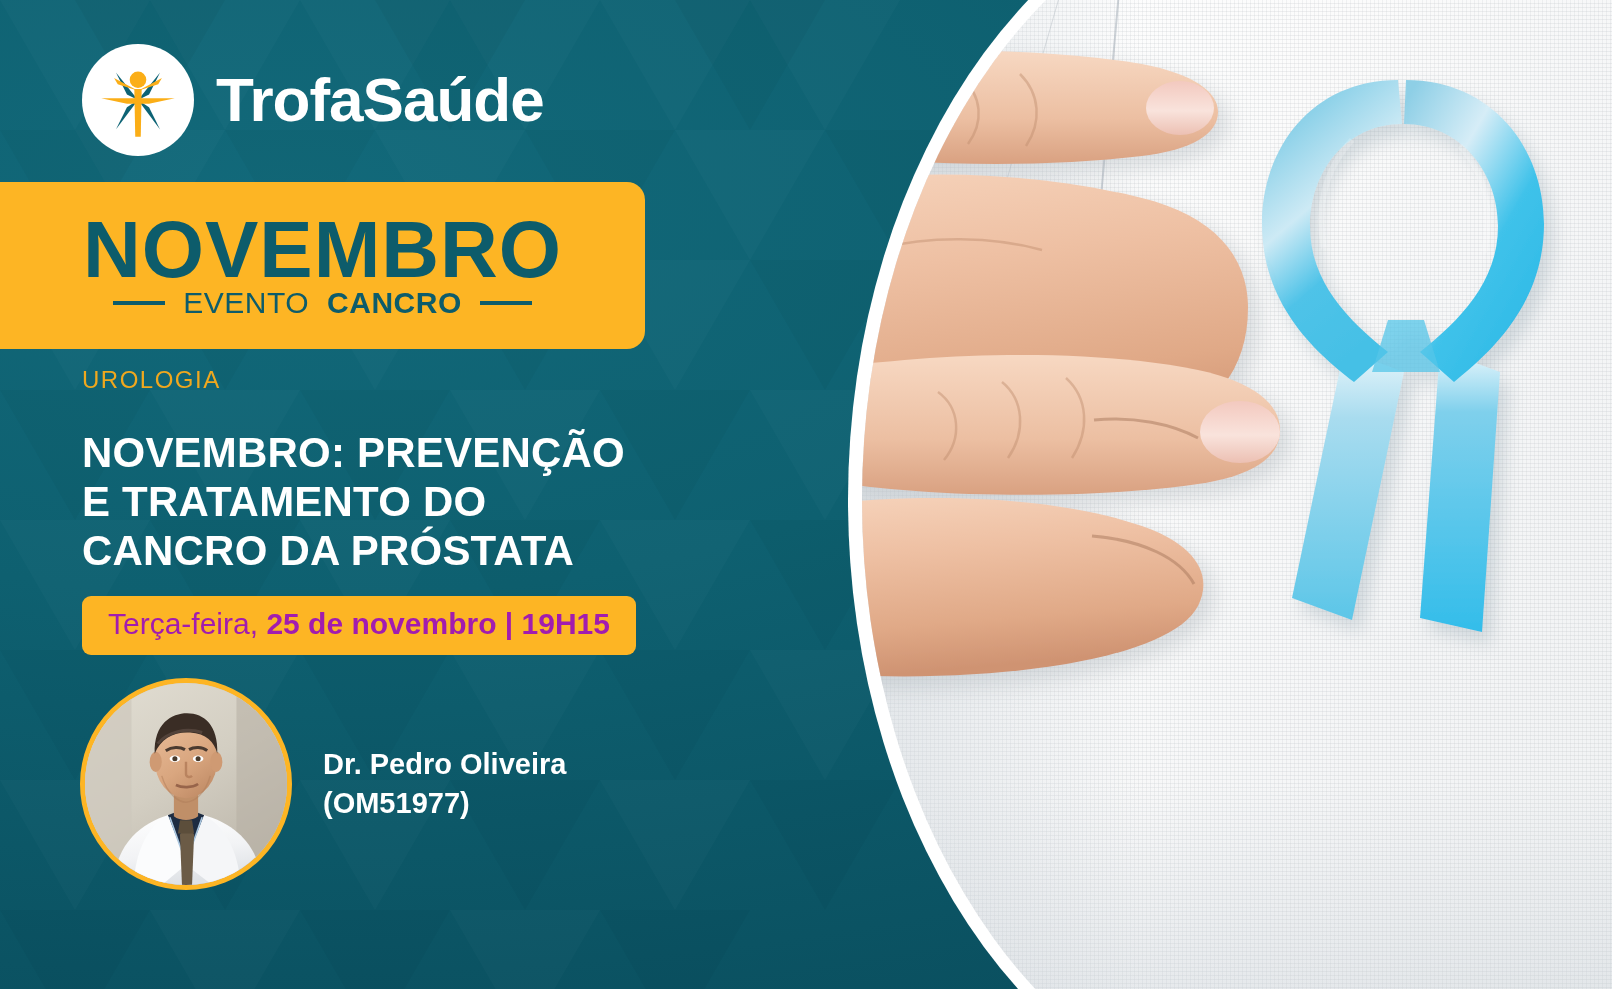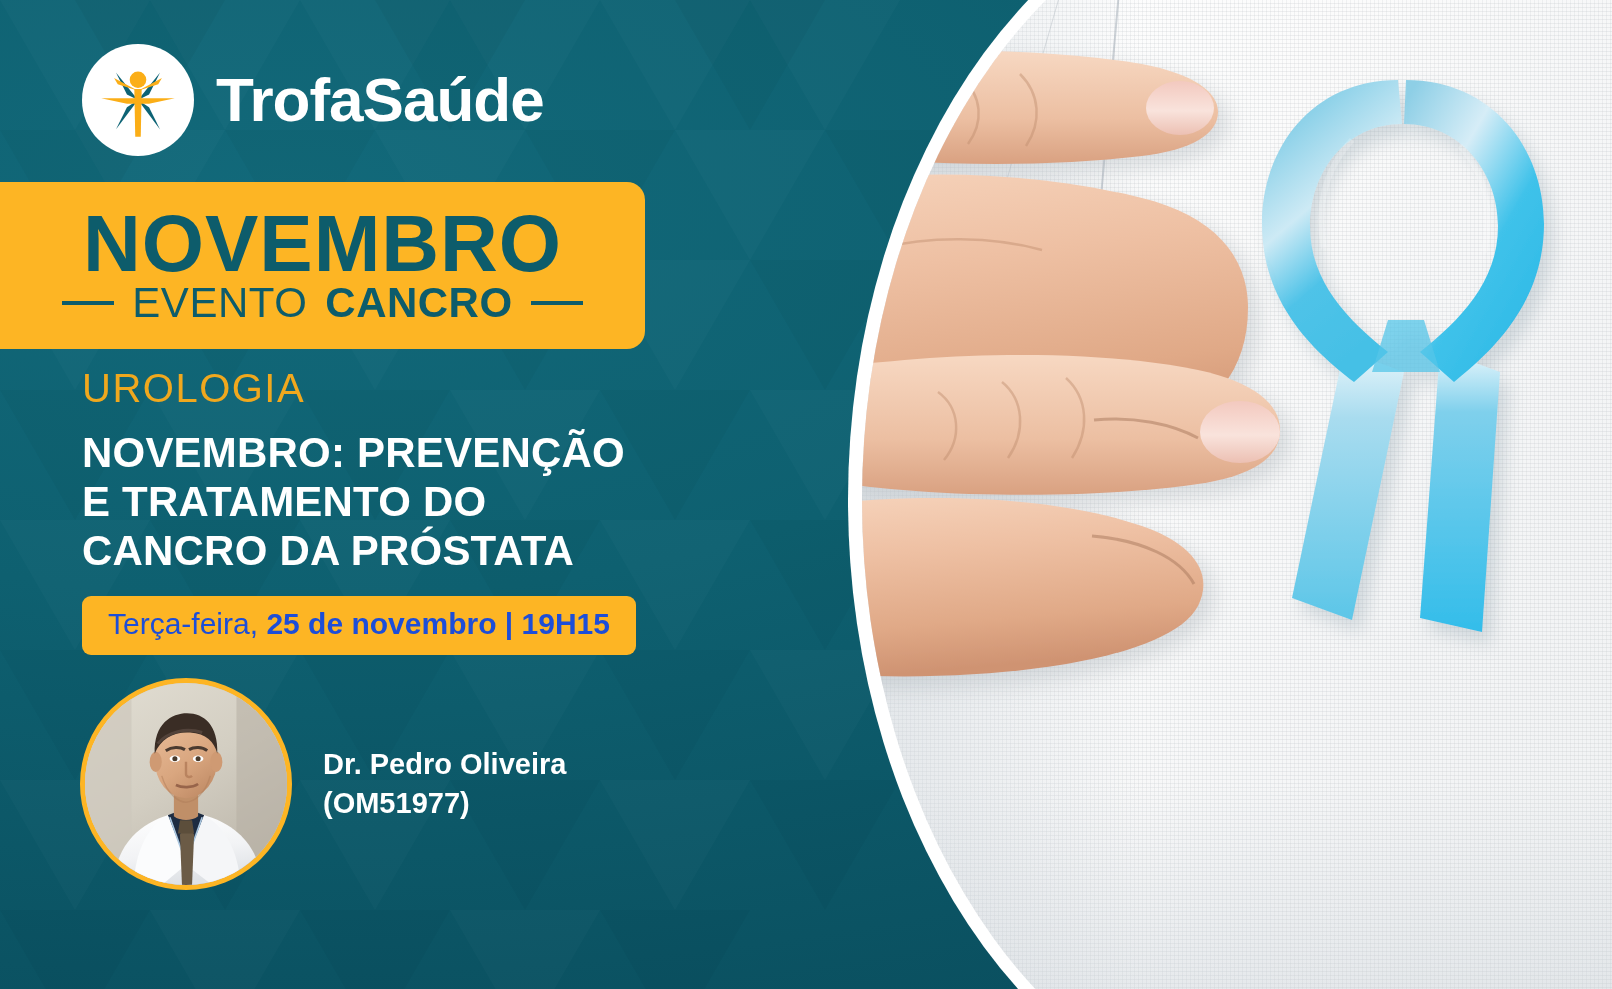--- a/index.html
+++ b/index.html
@@ -104,44 +104,44 @@
     border-radius:0 18px 18px 0;
     z-index:6;
     display:flex; flex-direction:column; align-items:center; justify-content:center;
   }
   .webinar-title{
     color:#0d5c6b; font-size:80px; font-weight:bold;
     letter-spacing:1px; line-height:.92; margin:0 0 2px 0;
   }
   .webinar-sub{
     display:flex; align-items:center; gap:18px;
-    color:#0d5c6b; font-size:42px; line-height:1;
+    color:#0d5c6b; font-size:30px; line-height:1;
   }
   .webinar-sub .dash{
     display:block; width:52px; height:4px; background:#0d5c6b;
   }
   .webinar-sub .evento{font-weight:400; letter-spacing:.5px;}
   .webinar-sub .online{font-weight:bold; letter-spacing:.5px;}
 
   
   .specialty{
     position:absolute; left:82px; top:366px;
-    color:#F0A81E; font-size:40px; letter-spacing:1.5px; z-index:6;
+    color:#F0A81E; font-size:24px; letter-spacing:1.5px; z-index:6;
   }
   .talk-title{
     position:absolute; left:82px; top:428px; width:560px;
     color:#ffffff; font-size:42px; font-weight:bold;
     line-height:1.17; letter-spacing:.2px; z-index:6;
     margin:0;
   }
 
   
   .date-badge{
     position:absolute; left:82px; top:596px;
-    background:#FDB524; color:#1d4ed8;
+    background:#FDB524; color:#a21caf;
     border-radius:9px;
     padding:11px 26px 13px 26px;
     font-size:30px; line-height:1.15; z-index:6;
     white-space:nowrap;
     text-align:center;
   }
   .date-badge .dow{font-weight:400;}
   .date-badge .when{font-weight:bold;}
 
   

